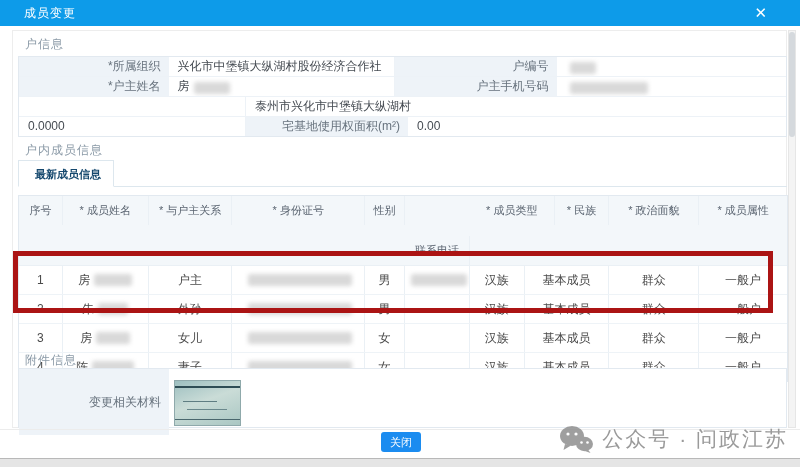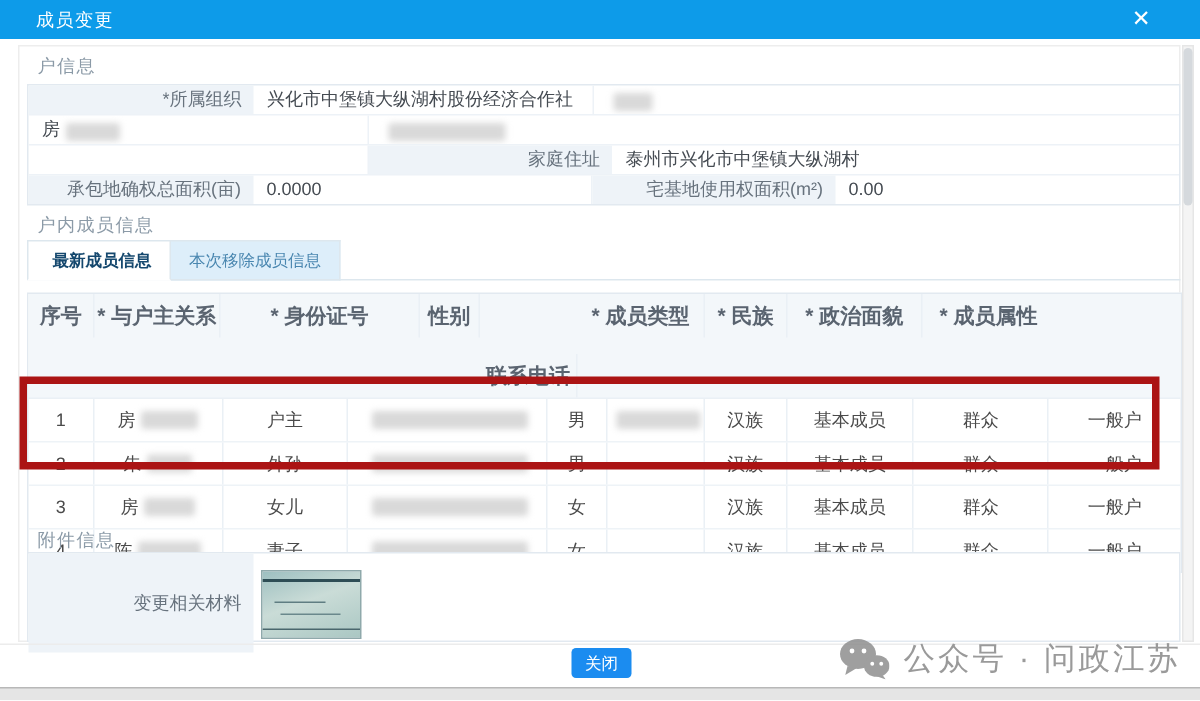--- a/index.html
+++ b/index.html
@@ -36,21 +36,21 @@
   .tab{height:27px;line-height:26px;padding:0 12px;font-size:11px;cursor:pointer;border:1px solid #dde7ee;}
   .tab.active{background:#fff;border-bottom:1px solid #fff;color:#15486e;font-weight:bold;padding-left:16px;}
   .tab.inactive{background:#ddeefa;border-left:none;color:#4a87b0;}
 
   .mtable{position:absolute;left:18px;top:195px;width:770px;border:1px solid var(--c-border);background:#fff;}
   .thead{display:flex;background:#f3f7fa;border-bottom:1px solid var(--c-cellline);}
   .trow{display:flex;border-bottom:1px solid #eef3f7;}
   .trow:last-child{border-bottom:none;}
   .tcell{height:28px;display:flex;align-items:center;justify-content:center;font-size:12px;color:#4a4a4a;border-right:1px solid var(--c-cellline);overflow:hidden;}
   .tcell:last-child{border-right:none;}
-  .thead .tcell{height:29px;font-size:14px;color:#5a6470;font-weight:bold;}
+  .thead .tcell{height:29px;font-size:11px;color:#5a6470;}
 
   .red-box{position:absolute;left:13px;top:251px;width:760px;height:62px;border:5px solid var(--c-red);pointer-events:none;z-index:5;}
 
   .attach-row{position:absolute;left:18px;top:368px;width:769px;height:60px;border:1px solid var(--c-border);background:#fff;}
   .attach-label{position:absolute;left:0;top:0;width:150px;height:66px;background:var(--c-labelbg);display:flex;align-items:center;justify-content:flex-end;padding-right:8px;font-size:12px;color:#67727d;}
   .thumb{position:absolute;left:155px;top:11px;width:67px;height:46px;cursor:pointer;
     background:
       linear-gradient(#2e4d55,#2e4d55) 0 5px/100% 2px no-repeat,
       linear-gradient(#4a676d,#4a676d) 0 38px/100% 1px no-repeat,
       linear-gradient(#5f7d82,#5f7d82) 8px 20px/34px 1px no-repeat,
@@ -82,49 +82,50 @@
   <div class="content-frame"></div>
   <div class="scroll-track"></div>
   <div class="scroll-thumb"></div>
 
   <div class="section-title" id="st-household">户信息</div>
 
   <div class="form">
       <div class="form-row">
         <div class="fcell flabel llabel">*所属组织</div>
         <div class="fcell fvalue lvalue"><span>兴化市中堡镇大纵湖村股份经济合作社</span></div>
+        <div class="fcell flabel rlabel">户编号</div>
         <div class="fcell fvalue rvalue"><span class="redact" style="width: 26px;"></span></div>
       </div>
       <div class="form-row">
+        <div class="fcell flabel llabel">*户主姓名</div>
         <div class="fcell fvalue lvalue"><span>房</span><span class="redact" style="width: 36px;"></span></div>
+        <div class="fcell flabel rlabel">户主手机号码</div>
         <div class="fcell fvalue rvalue"><span class="redact" style="width: 78px;"></span></div>
       </div>
       <div class="form-row">
         <div class="fcell fvalue lvalue"></div>
-        <div class="fcell flabel rlabel">家庭住址</div>
         <div class="fcell fvalue rvalue"><span>泰州市兴化市中堡镇大纵湖村</span></div>
       </div>
       <div class="form-row">
-        <div class="fcell flabel llabel">承包地确权总面积(亩)</div>
         <div class="fcell fvalue lvalue"><span>0.0000</span></div>
         <div class="fcell flabel rlabel">宅基地使用权面积(m²)</div>
         <div class="fcell fvalue rvalue"><span>0.00</span></div>
       </div>
     </div>
 
   <div class="section-title" id="st-members">户内成员信息</div>
 
   <div class="tabbar">
     <div class="tab active">最新成员信息</div>
-    <div class="tab inactive">本次移除成员信息</div>
   </div>
 
   <div class="mtable">
     <div class="thead">
         <div class="tcell" style="width: 44px;">序号</div>
+        <div class="tcell" style="width: 86px;">* 成员姓名</div>
         <div class="tcell" style="width: 84px;">* 与户主关系</div>
         <div class="tcell" style="width: 133px;">* 身份证号</div>
         <div class="tcell" style="width: 40px;">性别</div>
         <div class="tcell" style="width: 65px; margin-top: 40px;">联系电话</div>
         <div class="tcell" style="width: 85px;">* 成员类型</div>
         <div class="tcell" style="width: 55px;">* 民族</div>
         <div class="tcell" style="width: 90px;">* 政治面貌</div>
         <div class="tcell" style="width: 88px;">* 成员属性</div>
       </div>
     <div>

